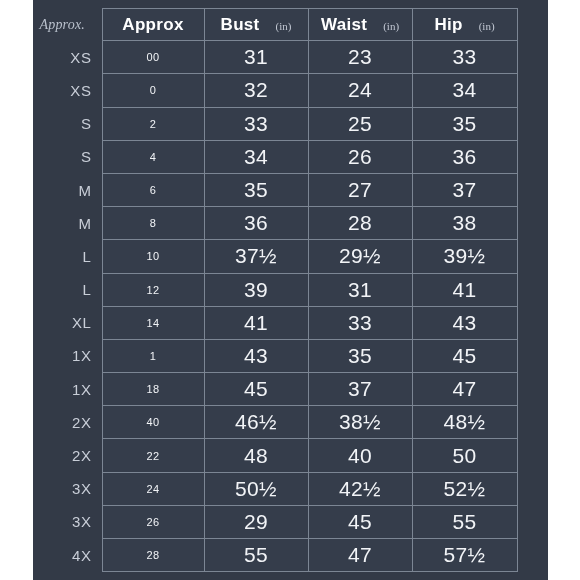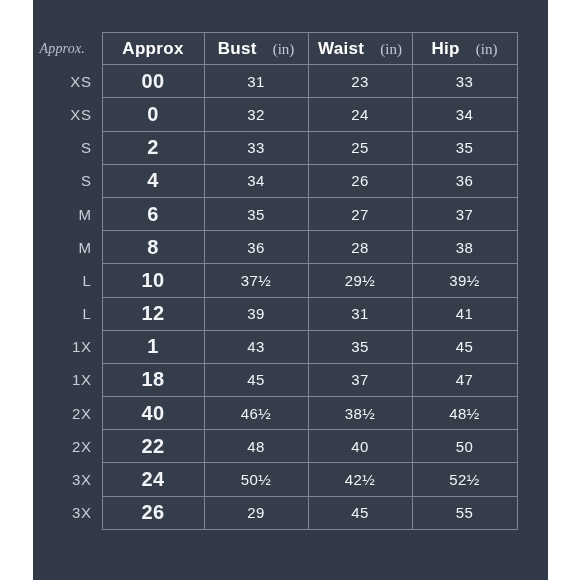--- a/index.html
+++ b/index.html
@@ -37,21 +37,21 @@
     left: 0px;
     top: 0px;
     width: 515px;
     height: 580px;
     box-sizing: border-box;
   }
 
   table.sizes {
     position: absolute;
     left: 0;
-    top: 32px;
+    top: 8px;
     width: 484px;
     border-collapse: collapse;
     table-layout: fixed;
     padding-left: 26px;
   }
 
   table.sizes col.c-approx { width: 69px; }
   table.sizes col.c-num    { width: 102px; }
   table.sizes col.c-bust   { width: 104px; }
   table.sizes col.c-waist  { width: 104px; }
@@ -96,36 +96,36 @@
     font-size: 17px;
     font-weight: 700;
     letter-spacing: 0.3px;
     color: #ffffff;
     height: 30px;
   }
 
   thead th.col-head .unit {
     font-family: "Liberation Serif", "DejaVu Serif", serif;
     font-style: normal;
-    font-size: 15px;
+    font-size: 11px;
     font-weight: 400;
     color: #c3c9d4;
     letter-spacing: 0;
     margin-left: 16px;
   }
 
   td.numeric-cell {
-    font-size: 20px;
-    font-weight: 700;
+    font-size: 11px;
+    font-weight: 400;
     color: #ffffff;
     letter-spacing: 0.5px;
   }
 
   td.meas-cell {
-    font-size: 15px;
+    font-size: 21px;
     font-weight: 400;
     color: #eef0f4;
     letter-spacing: 0.4px;
   }
 </style>
 </head>
 <body>
 
 <div id="page">
   <div id="card">
@@ -205,20 +205,27 @@
               <td class="meas-cell">39½</td>
             </tr>
             <tr>
               <td class="approx-cell">L</td>
               <td class="numeric-cell">12</td>
               <td class="meas-cell">39</td>
               <td class="meas-cell">31</td>
               <td class="meas-cell">41</td>
             </tr>
             <tr>
+              <td class="approx-cell">XL</td>
+              <td class="numeric-cell">14</td>
+              <td class="meas-cell">41</td>
+              <td class="meas-cell">33</td>
+              <td class="meas-cell">43</td>
+            </tr>
+            <tr>
               <td class="approx-cell">1X</td>
               <td class="numeric-cell">1</td>
               <td class="meas-cell">43</td>
               <td class="meas-cell">35</td>
               <td class="meas-cell">45</td>
             </tr>
             <tr>
               <td class="approx-cell">1X</td>
               <td class="numeric-cell">18</td>
               <td class="meas-cell">45</td>
@@ -246,18 +253,25 @@
               <td class="meas-cell">42½</td>
               <td class="meas-cell">52½</td>
             </tr>
             <tr>
               <td class="approx-cell">3X</td>
               <td class="numeric-cell">26</td>
               <td class="meas-cell">29</td>
               <td class="meas-cell">45</td>
               <td class="meas-cell">55</td>
             </tr>
+            <tr>
+              <td class="approx-cell">4X</td>
+              <td class="numeric-cell">28</td>
+              <td class="meas-cell">55</td>
+              <td class="meas-cell">47</td>
+              <td class="meas-cell">57½</td>
+            </tr>
           </tbody>
       </table>
 
     </div>
   </div>
 </div>
 
 </body></html>

